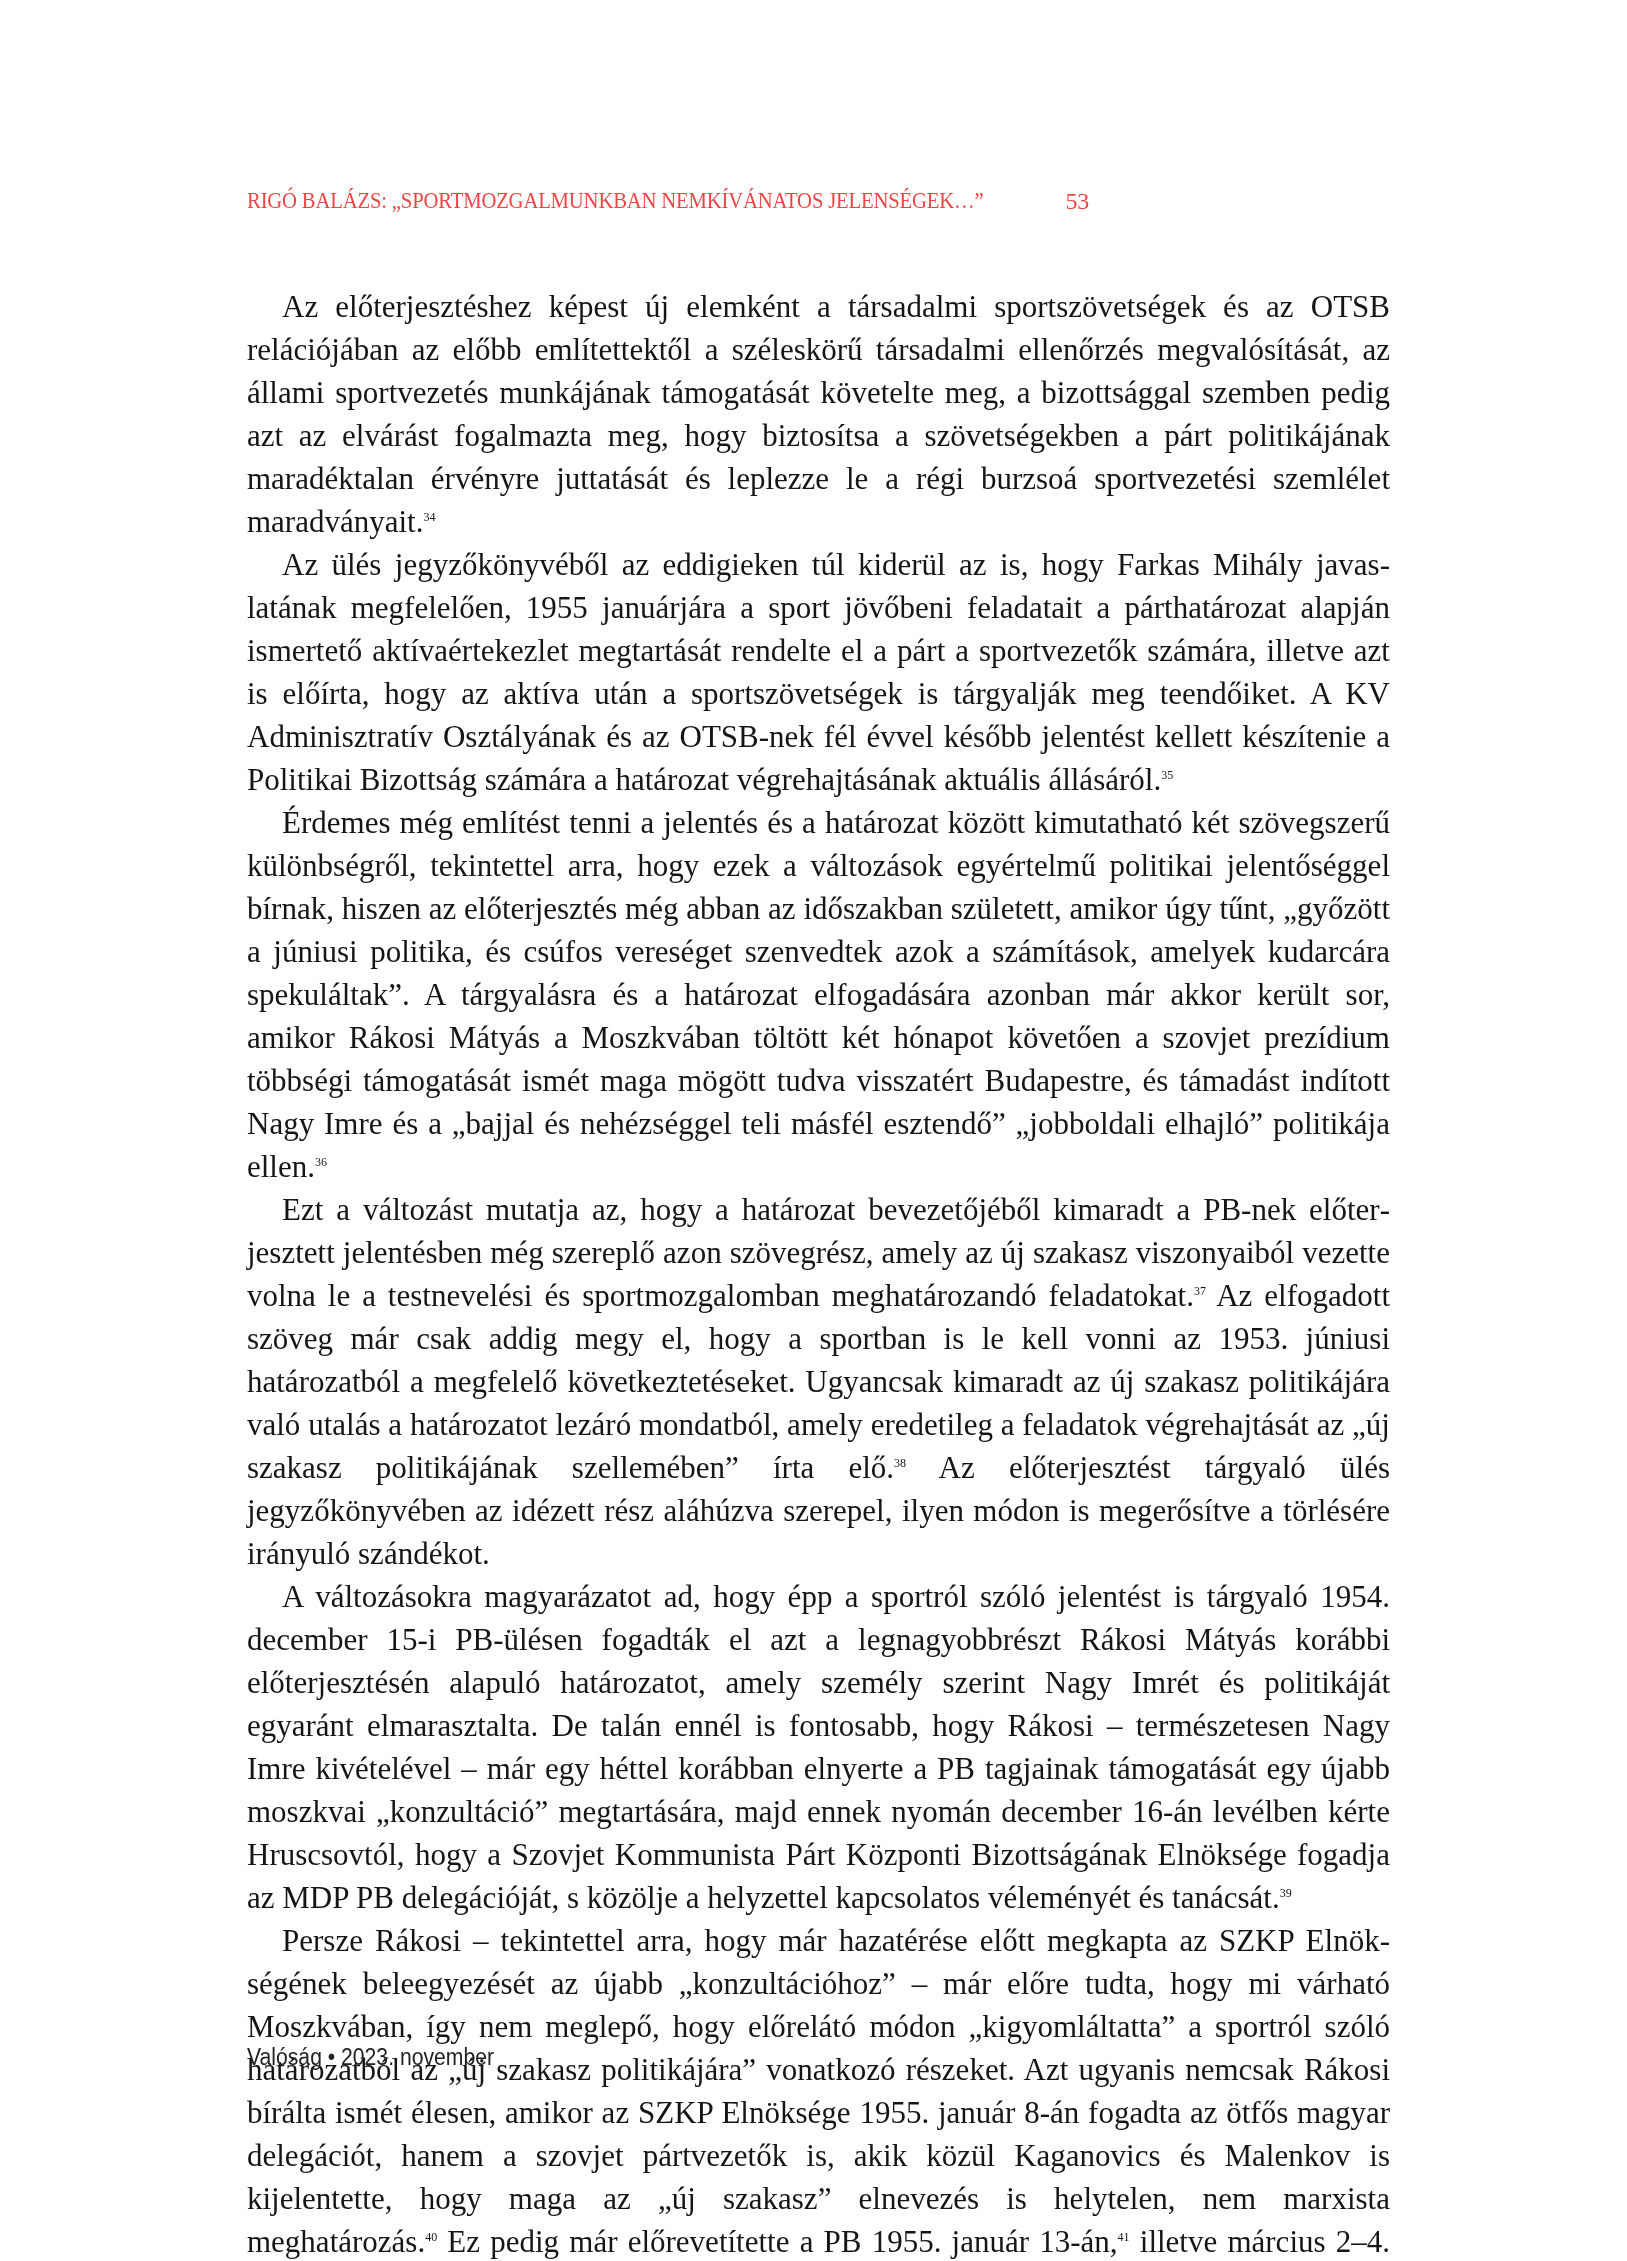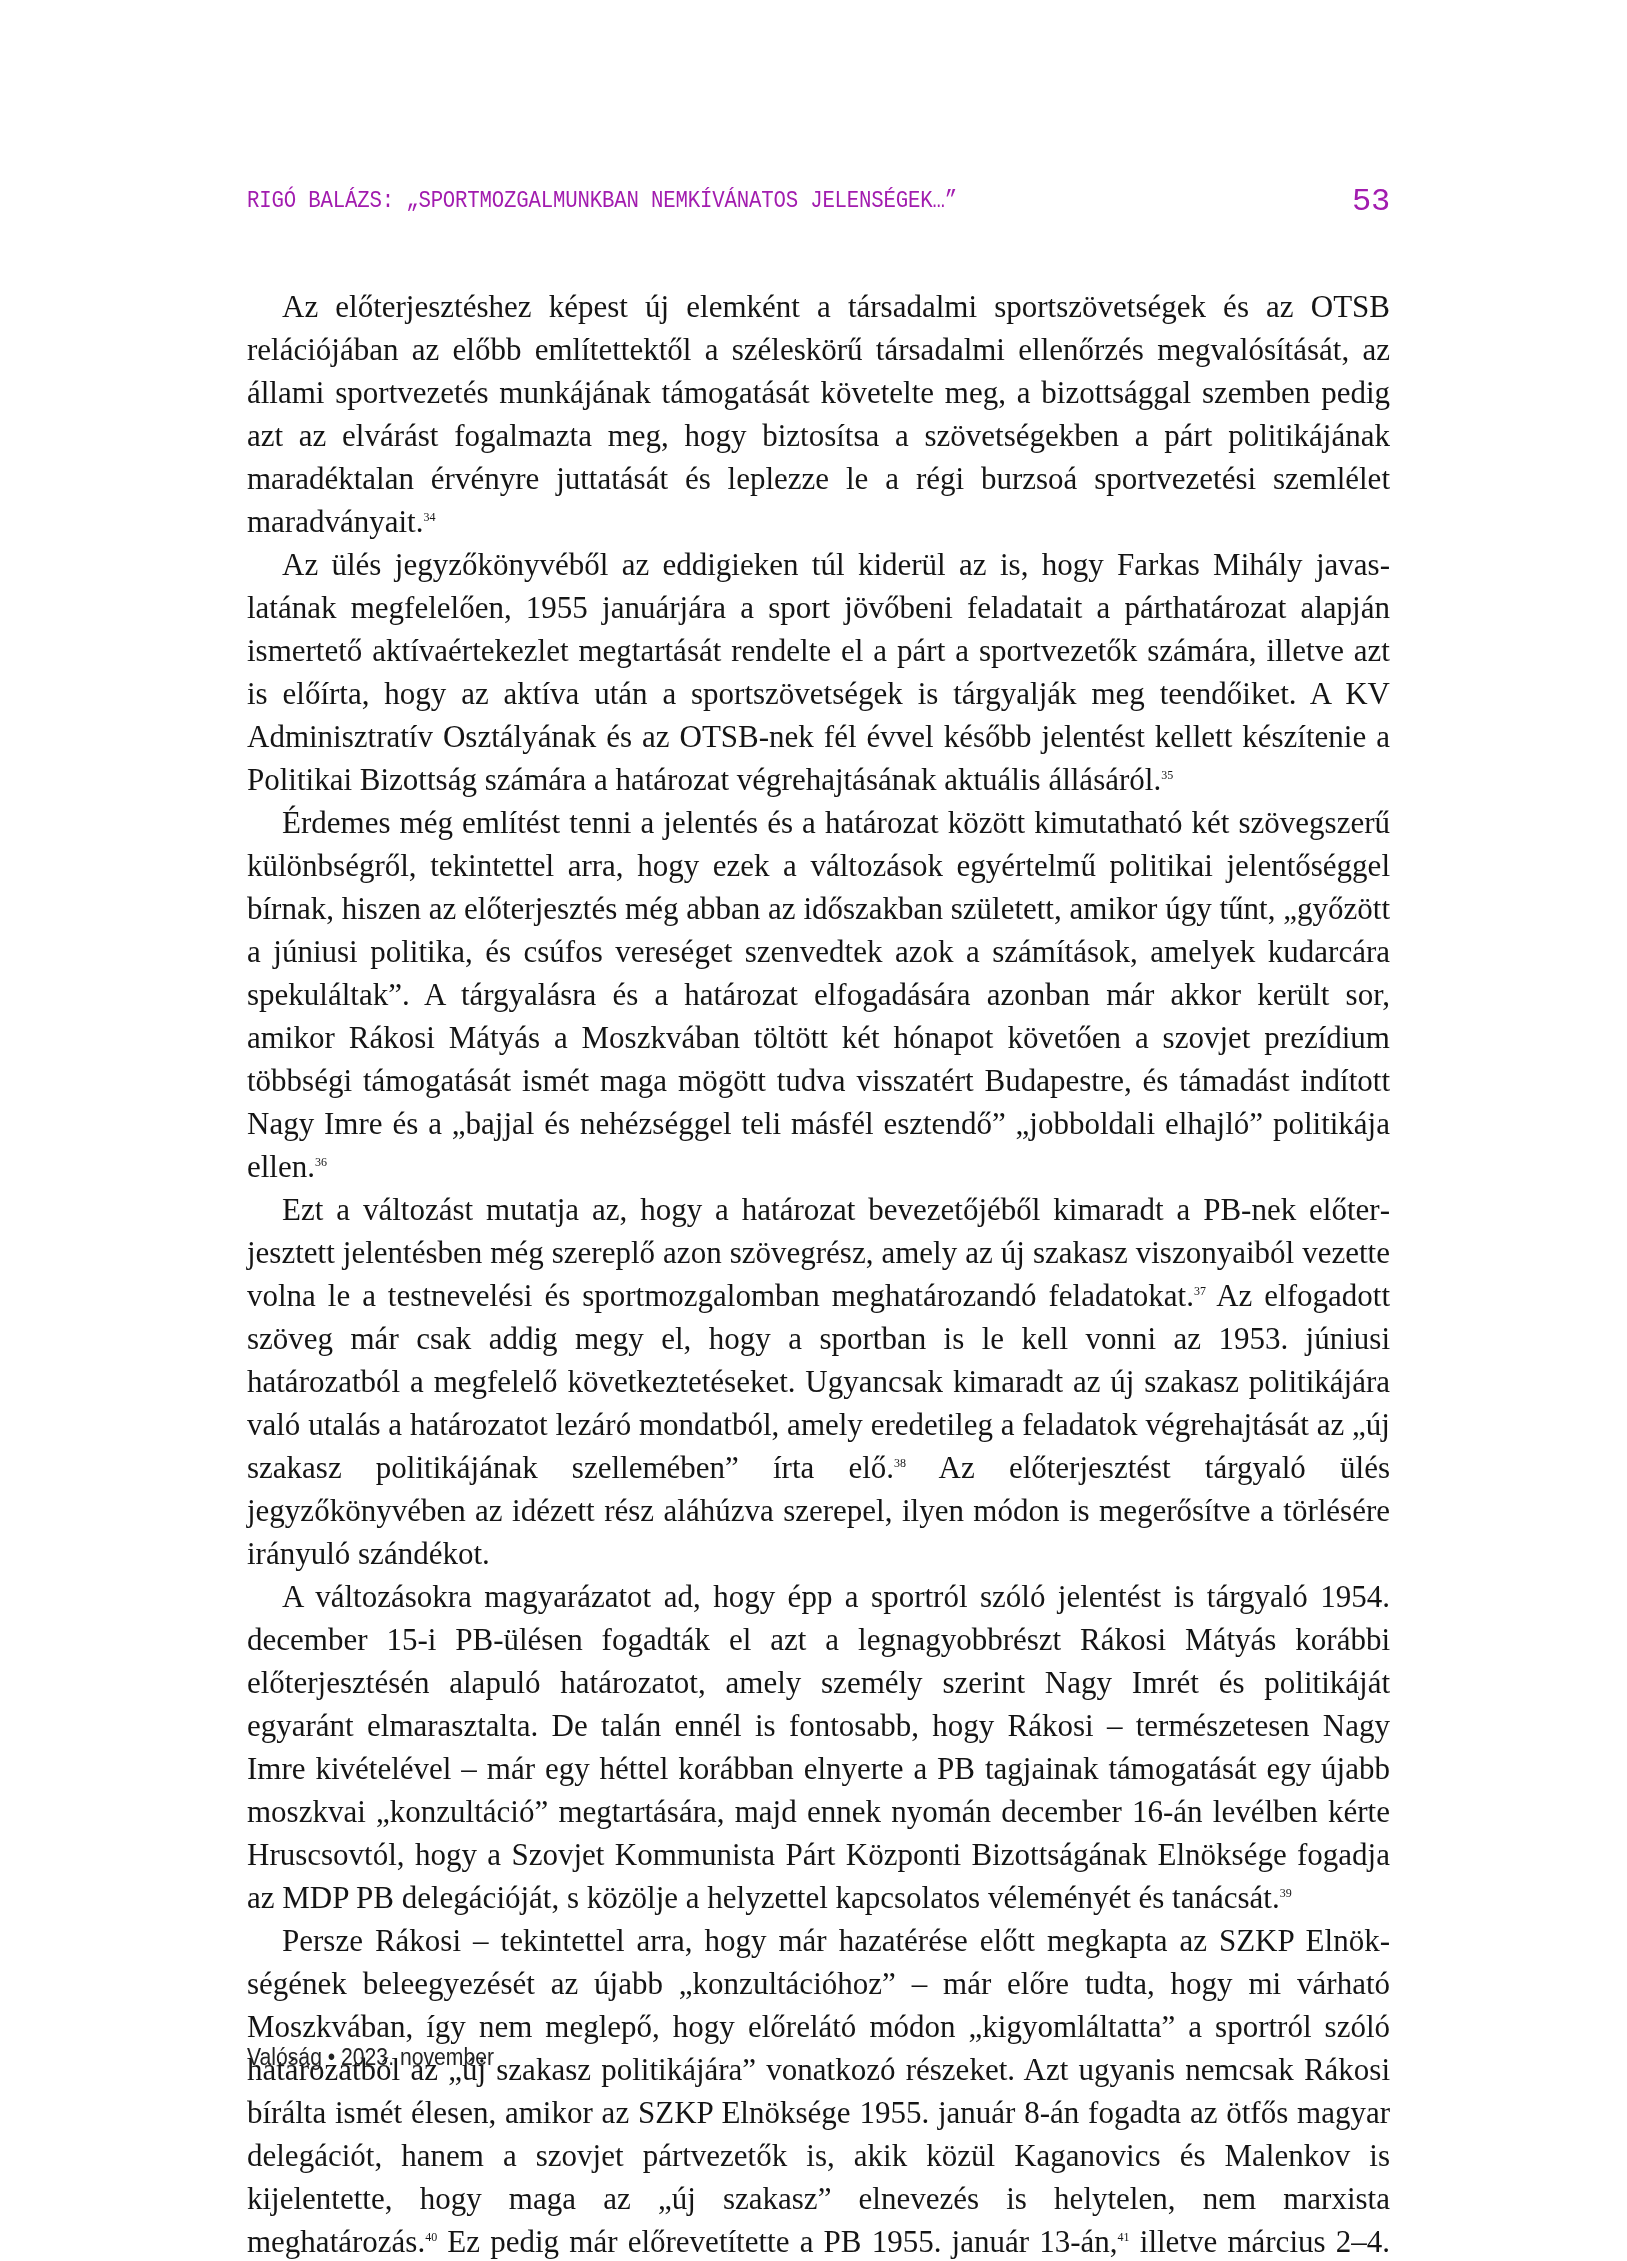--- a/index.html
+++ b/index.html
@@ -1,23 +1,23 @@
 <!DOCTYPE html>
 <html style="font-size:12.3px"><head>
 <meta charset="utf-8">
 <style>
   html, body { margin: 0; padding: 0; background: #ffffff; }
   body { width: 1628px; height: 2261px; position: relative; overflow: hidden; color: #1a1a1a; }
   .page-header {
     position: absolute; left: 247px; top: 182px; width: 1143px; height: 38px;
-    font-family: Liberation Mono, monospace; font-size: 23px; letter-spacing: -0.2px;
-    display: flex; justify-content: space-between; align-items: center; color: #a21caf;
+    font-family: Liberation Serif, serif; font-size: 23px; letter-spacing: -0.2px;
+    display: flex; align-items: center; color: #ef4444;
   }
   .page-header .title { transform: scaleX(0.9); transform-origin: left center; white-space: nowrap; }
-  .page-header .pageno { font-size: 32px; }
+  .page-header .pageno { font-size: 24px; }
   .body-text {
     position: absolute; left: 247px; top: 285px; width: 1143px;
     font-family: "Liberation Serif", serif; font-size: 31px; line-height: 43px;
     text-align: justify; hyphens: manual; color: #151515;
   }
   .body-text p { margin: 0; text-indent: 35px; }
   .fn { font-size: 12px; vertical-align: 11.5px; line-height: 0; }
   .page-footer {
     position: absolute; left: 247px; top: 2044px;
     font-family: "Liberation Sans", sans-serif; font-size: 23px; color: #222;

